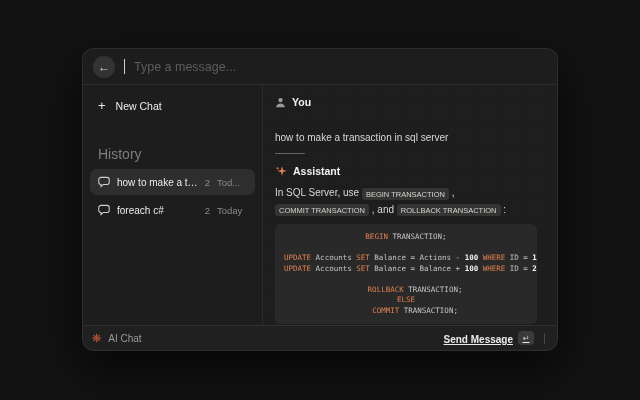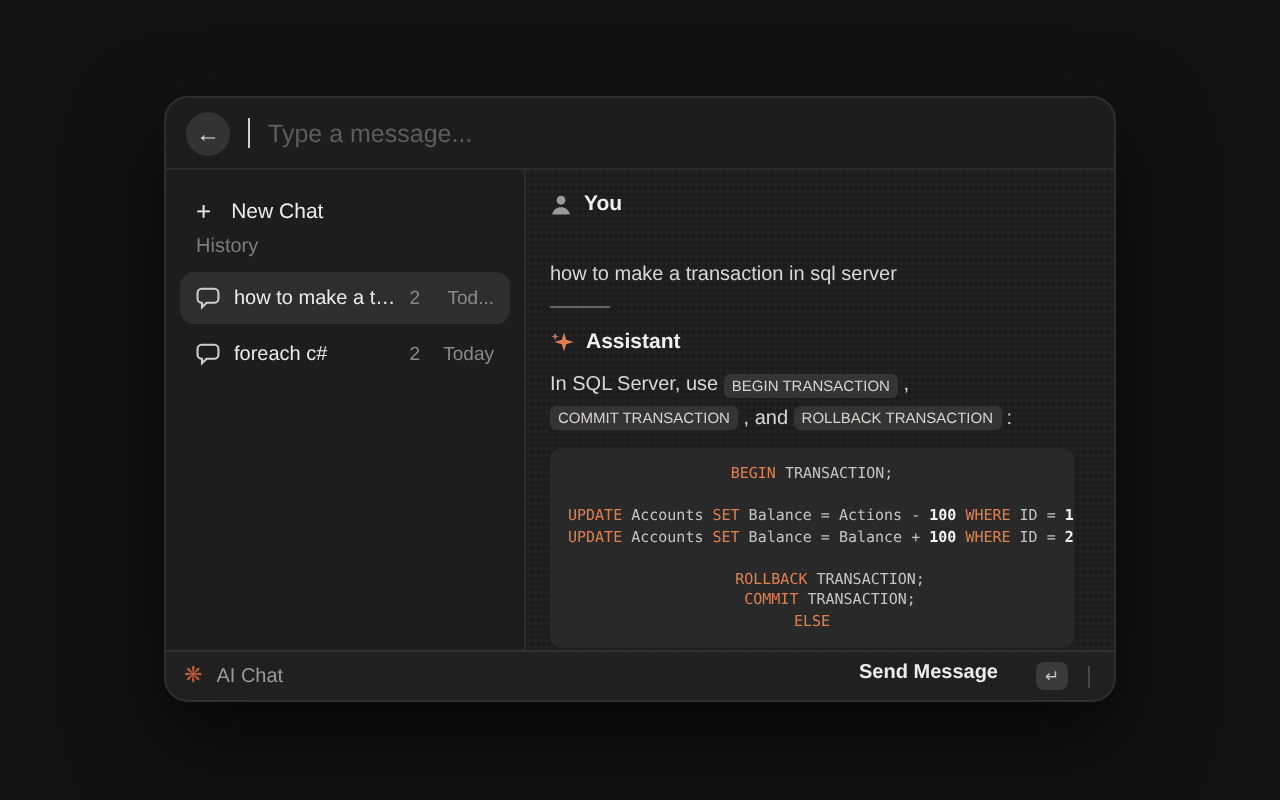--- a/index.html
+++ b/index.html
@@ -36,34 +36,34 @@
   .sidebar {
     width:180px; flex:0 0 180px; border-right:1px solid rgba(255,255,255,0.07);
     padding:8px 7px; display:flex; flex-direction:column;
   }
   .newchat {
     display:flex; align-items:center; gap:10px; padding:6px 8px;
     border-radius:6px; cursor:pointer;
   }
   .newchat .plus { font-size:13px; color:#e8e8e8; font-weight:400; line-height:1; }
   .newchat .lbl { font-size:10.5px; font-weight:400; color:#ececec; }
-  .history-label { font-size:10px; color:#7d7d7d; padding:0 8px; margin:0 0 7px 0; }
+  .history-label { font-size:14px; color:#7d7d7d; padding:0 8px; margin:28px 0 7px 0; }
   .chat-item {
     display:flex; align-items:center; gap:7px; height:26px;
     padding:0 8px; border-radius:7px; cursor:pointer; margin-bottom:2px;
   }
   .chat-item.selected { background:#2e2e2e; }
   .chat-item .bubble { flex:0 0 12px; display:flex; }
   .chat-item .title {
     flex:1; font-size:10px; color:#ececec; white-space:nowrap;
     overflow:hidden; text-overflow:ellipsis;
   }
   .chat-item .count { font-size:9.5px; color:#8a8a8a; flex:0 0 auto; }
   .chat-item .date {
-    font-size:9.5px; color:#8a8a8a; flex:0 0 30px; text-align:right;
+    font-size:9.5px; color:#8a8a8a; flex:0 0 30px; text-align:left;
     white-space:nowrap; overflow:hidden;
   }
   
   .main {
     flex:1; min-width:0; padding:9px 20px 0 12px; overflow:hidden;
     background-image:radial-gradient(rgba(255,255,255,0.022) 0.8px, transparent 0.9px);
     background-size:3px 3px;
   }
   .msg-head { display:flex; align-items:center; gap:6px; margin-top:2px; }
   .msg-head .who { font-size:10.5px; font-weight:700; color:#f0f0f0; }
@@ -90,21 +90,21 @@
   
   .statusbar {
     height:25px; flex:0 0 25px; display:flex; align-items:center;
     padding:0 9px; gap:7px;
     border-top:1px solid rgba(255,255,255,0.08);
     background:rgba(255,255,255,0.015);
   }
   .app-logo { font-size:11px; color:#bf5a39; line-height:1; }
   .app-name { font-size:10px; color:#9a9a9a; }
   .sb-spacer { flex:1; }
-  .send-group, .actions-group { display:flex; align-items:flex-start; gap:19px; cursor:pointer; }
+  .send-group, .actions-group { display:flex; align-items:flex-end; gap:5px; cursor:pointer;text-decoration:underline; }
   .send-label { font-size:10px; font-weight:700; color:#ececec; }
   .keycap {
     min-width:16px; height:14px; padding:0 3px; background:#3a3a3a; border-radius:4px;
     display:flex; align-items:center; justify-content:center;
     font-size:8.5px; color:#c2c2c2;
   }
   .sb-divider { width:1px; height:11px; background:#474747; margin:0 3px; }
   .actions-label { font-size:10px; color:#c6c6c6; }
   svg { display:block; }
 </style>
@@ -178,22 +178,22 @@
 
       <div class="intro"><span>In SQL Server, use </span><span class="inline-code">BEGIN TRANSACTION</span><span> , </span><span class="inline-code">COMMIT TRANSACTION</span><span> , and </span><span class="inline-code">ROLLBACK TRANSACTION</span><span> :</span></div>
 
       <div class="codeblock">
           <div class="code-line"><span class="tok-k">BEGIN</span><span class="tok-p"> TRANSACTION;</span></div>
           <div class="code-line">&nbsp;</div>
           <div class="code-line"><span class="tok-k">UPDATE</span><span class="tok-p"> Accounts </span><span class="tok-k">SET</span><span class="tok-p"> Balance = Actions - </span><span class="tok-n">100</span><span class="tok-p"> </span><span class="tok-k">WHERE</span><span class="tok-p"> ID = </span><span class="tok-n">1</span><span class="tok-p">;</span></div>
           <div class="code-line"><span class="tok-k">UPDATE</span><span class="tok-p"> Accounts </span><span class="tok-k">SET</span><span class="tok-p"> Balance = Balance + </span><span class="tok-n">100</span><span class="tok-p"> </span><span class="tok-k">WHERE</span><span class="tok-p"> ID = </span><span class="tok-n">2</span><span class="tok-p">;</span></div>
           <div class="code-line">&nbsp;</div>
           <div class="code-line"><span class="tok-p">    </span><span class="tok-k">ROLLBACK</span><span class="tok-p"> TRANSACTION;</span></div>
+          <div class="code-line"><span class="tok-k">ELSE</span></div>
           <div class="code-line"><span class="tok-p">    </span><span class="tok-k">COMMIT</span><span class="tok-p"> TRANSACTION;</span></div>
-          <div class="code-line"><span class="tok-k">ELSE</span></div>
         </div>
 
     </div>
   </div>
 
   <div class="statusbar">
     <span class="app-logo">❋</span>
     <span class="app-name">AI Chat</span>
     <div class="sb-spacer"></div>
     <div class="send-group">

